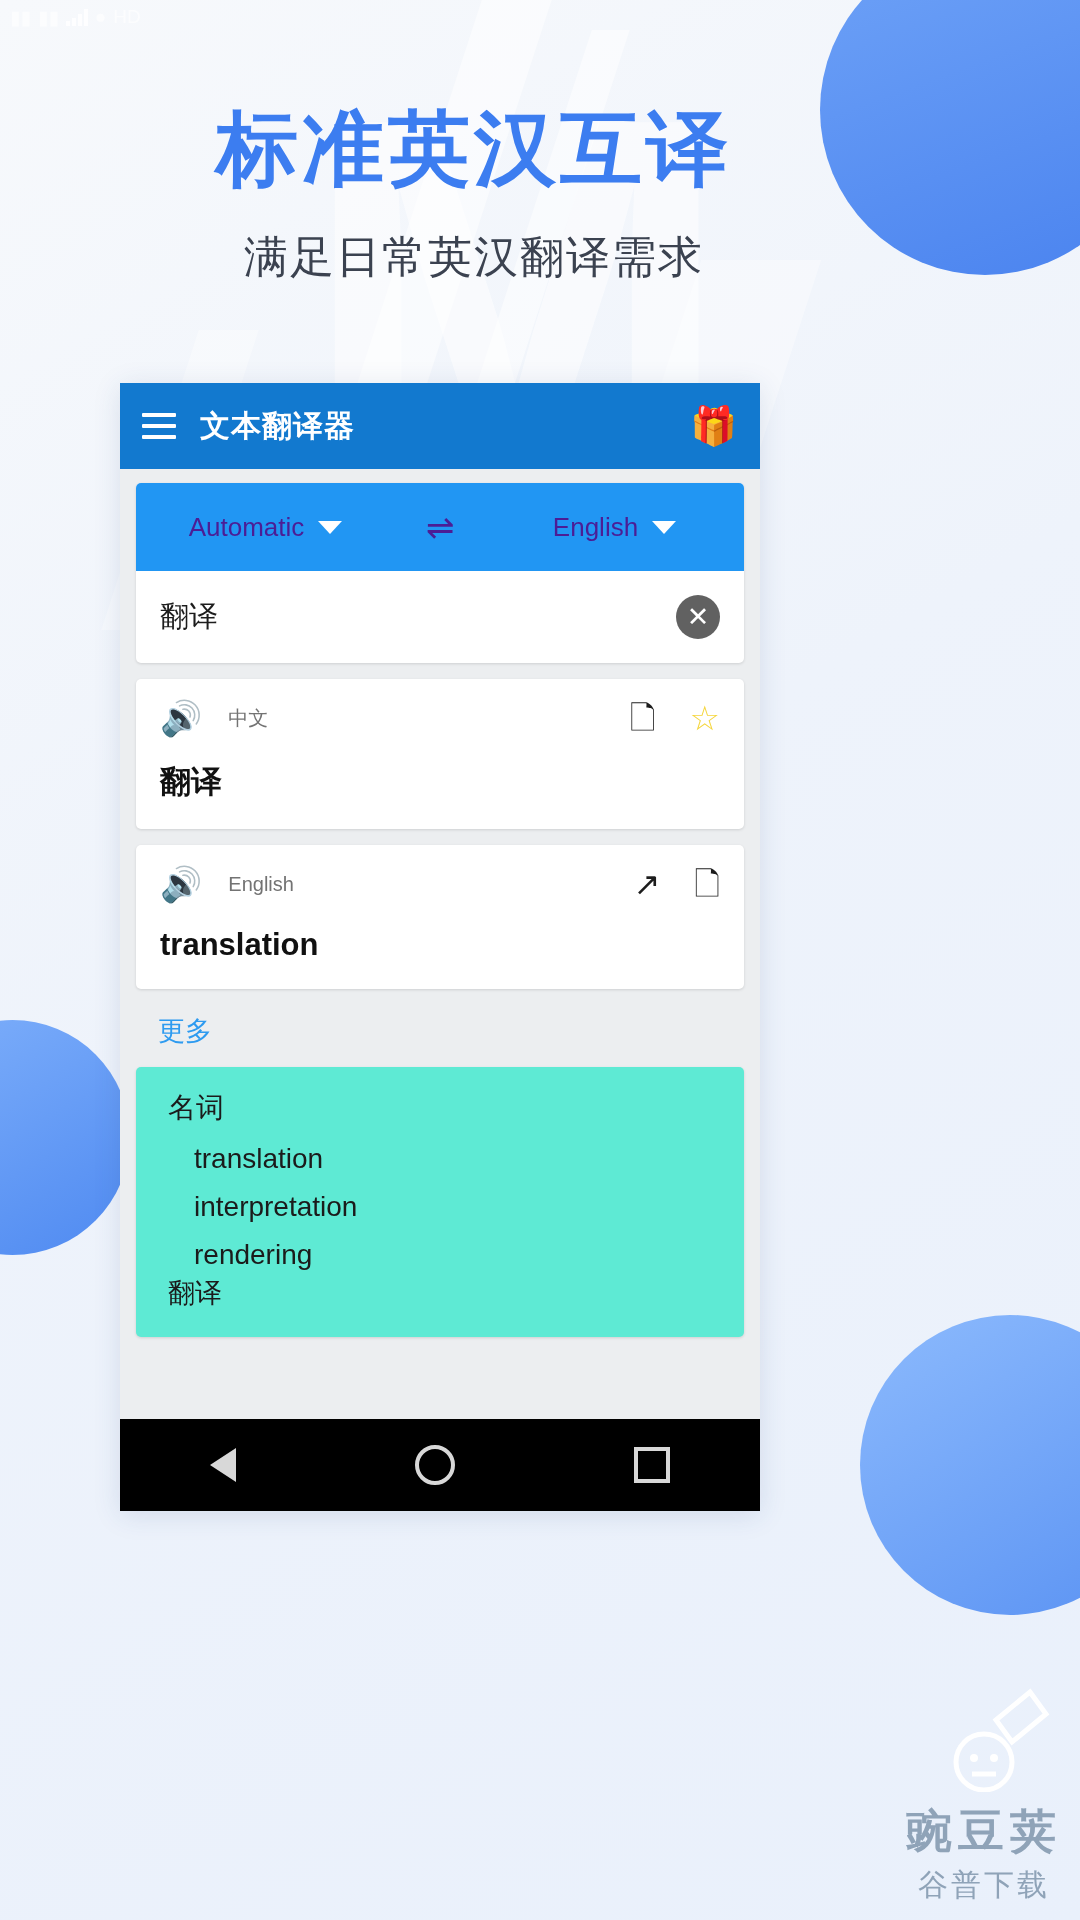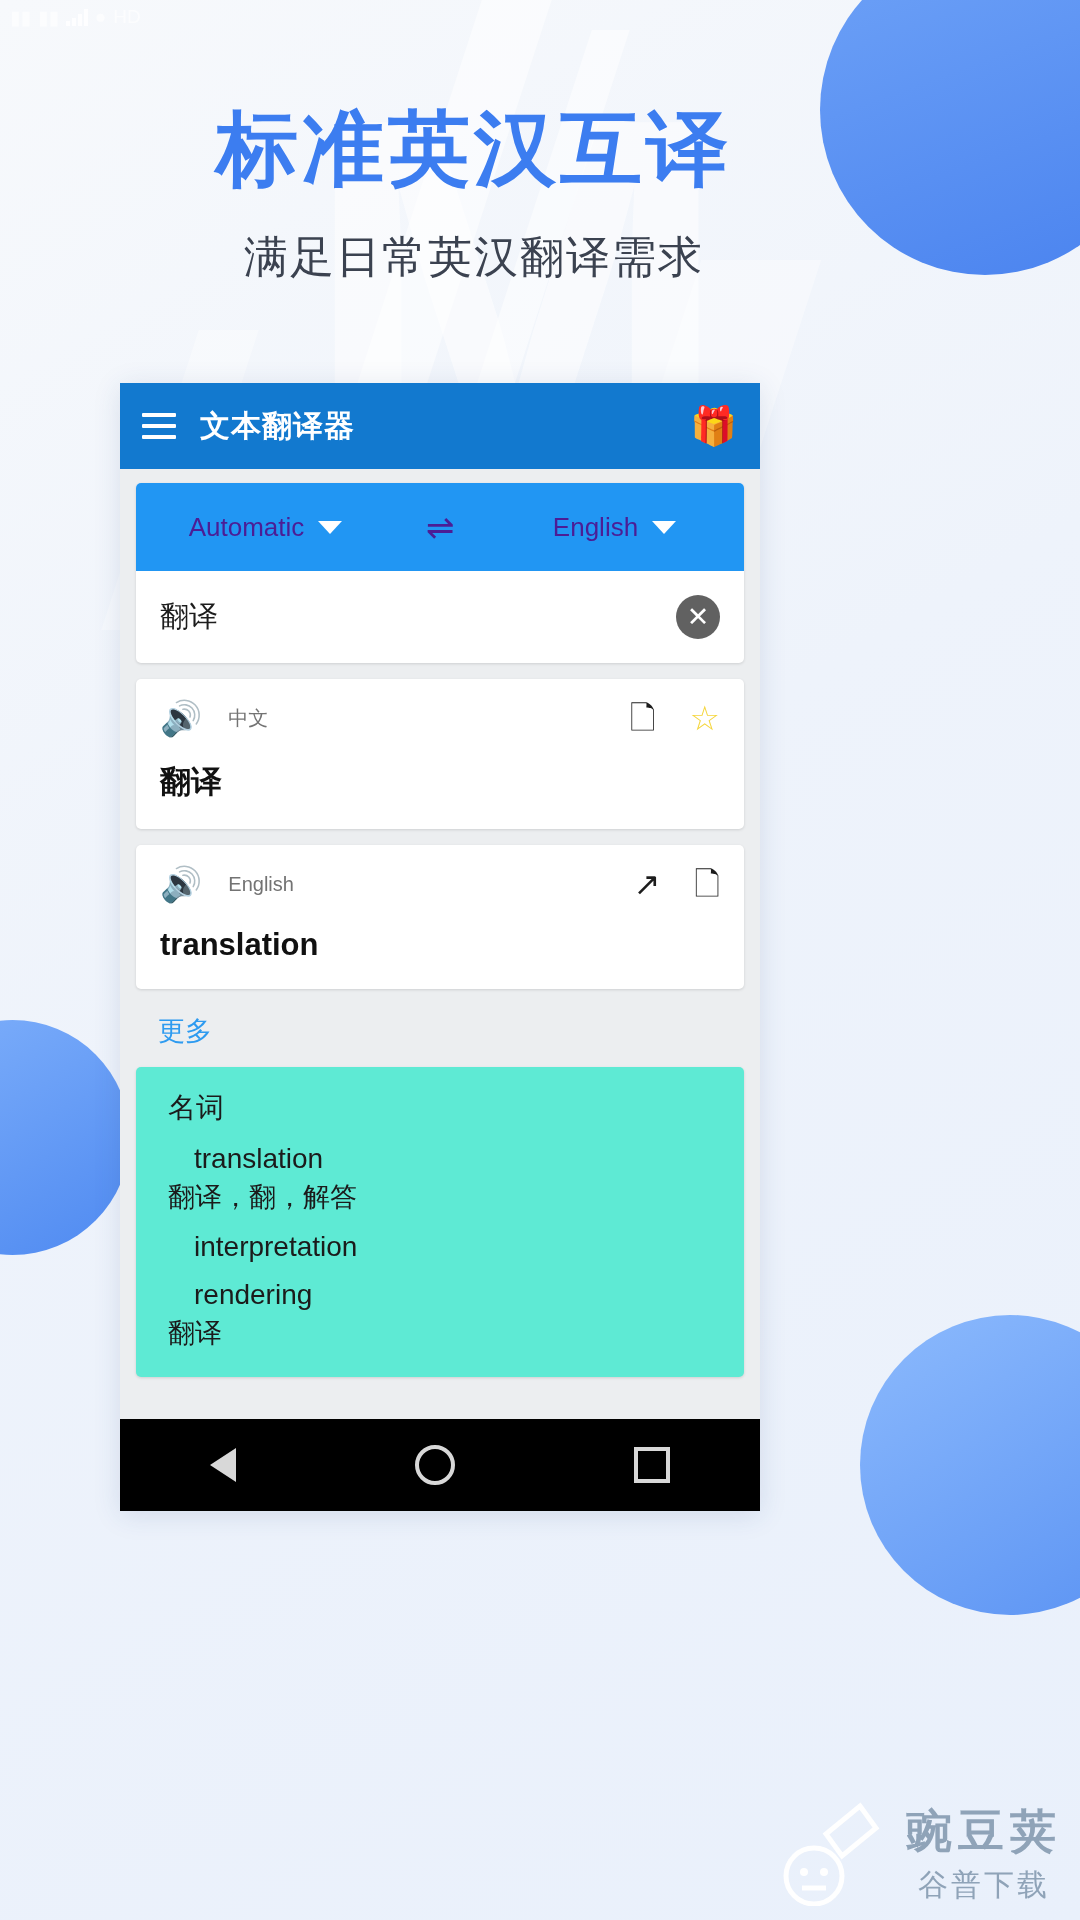--- a/index.html
+++ b/index.html
@@ -102,21 +102,21 @@
 
   
   .navbar{position:absolute;left:120px;top:1419px;width:640px;height:92px;
      background:#000;display:flex;align-items:center;justify-content:space-around;}
   .nav-back{width:0;height:0;border-top:17px solid transparent;
      border-bottom:17px solid transparent;border-right:26px solid #d8d8d8;}
   .nav-home{width:32px;height:32px;border:4px solid #d8d8d8;border-radius:50%;}
   .nav-recent{width:28px;height:28px;border:4px solid #d8d8d8;}
 
   
-  .wm{position:absolute;right:18px;bottom:14px;display:flex;align-items:flex-end;gap:14px;}
+  .wm{position:absolute;right:18px;bottom:14px;display:flex;align-items:flex-end;gap:14px;flex-direction:column;}
   .wm-logo{width:120px;height:108px;position:relative;}
   .wm-txt{display:flex;flex-direction:column;align-items:center;}
   .wm-main{font-size:46px;font-weight:bold;color:#8fa3b8;letter-spacing:6px;line-height:1.1;}
   .wm-sub{font-size:30px;color:#8fa3b8;letter-spacing:3px;margin-top:8px;}
 </style>
 </head>
 <body>
 
 <div class="bg">
   <div class="bg-letter bg-m">M</div>
@@ -200,21 +200,20 @@
     </div>
     <div class="rword">translation</div>
   </div>
 
   <div class="more">更多</div>
 
   <div class="dict">
     <div class="pos">名词</div>
     <div class="entry">
       <div class="entry-w">translation</div>
-      <div class="entry-d">翻译，翻，解答</div>
     </div>
     <div class="entry">
       <div class="entry-w">interpretation</div>
     </div>
     <div class="entry">
       <div class="entry-w">rendering</div>
       <div class="entry-d">翻译</div>
     </div>
   </div>
 </div>

